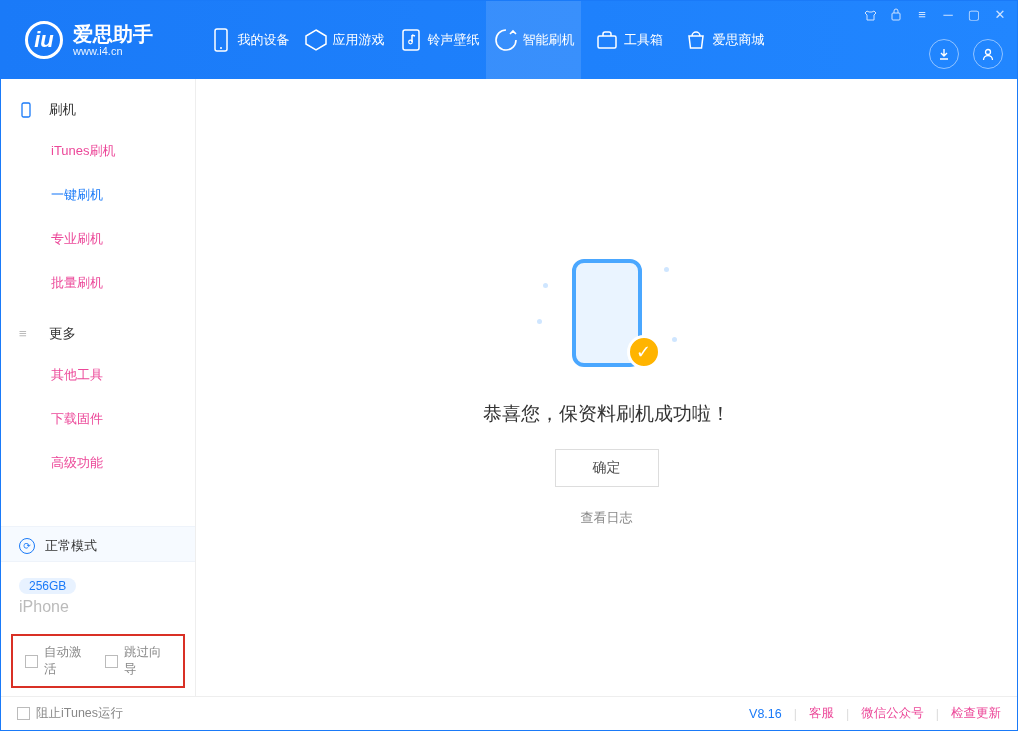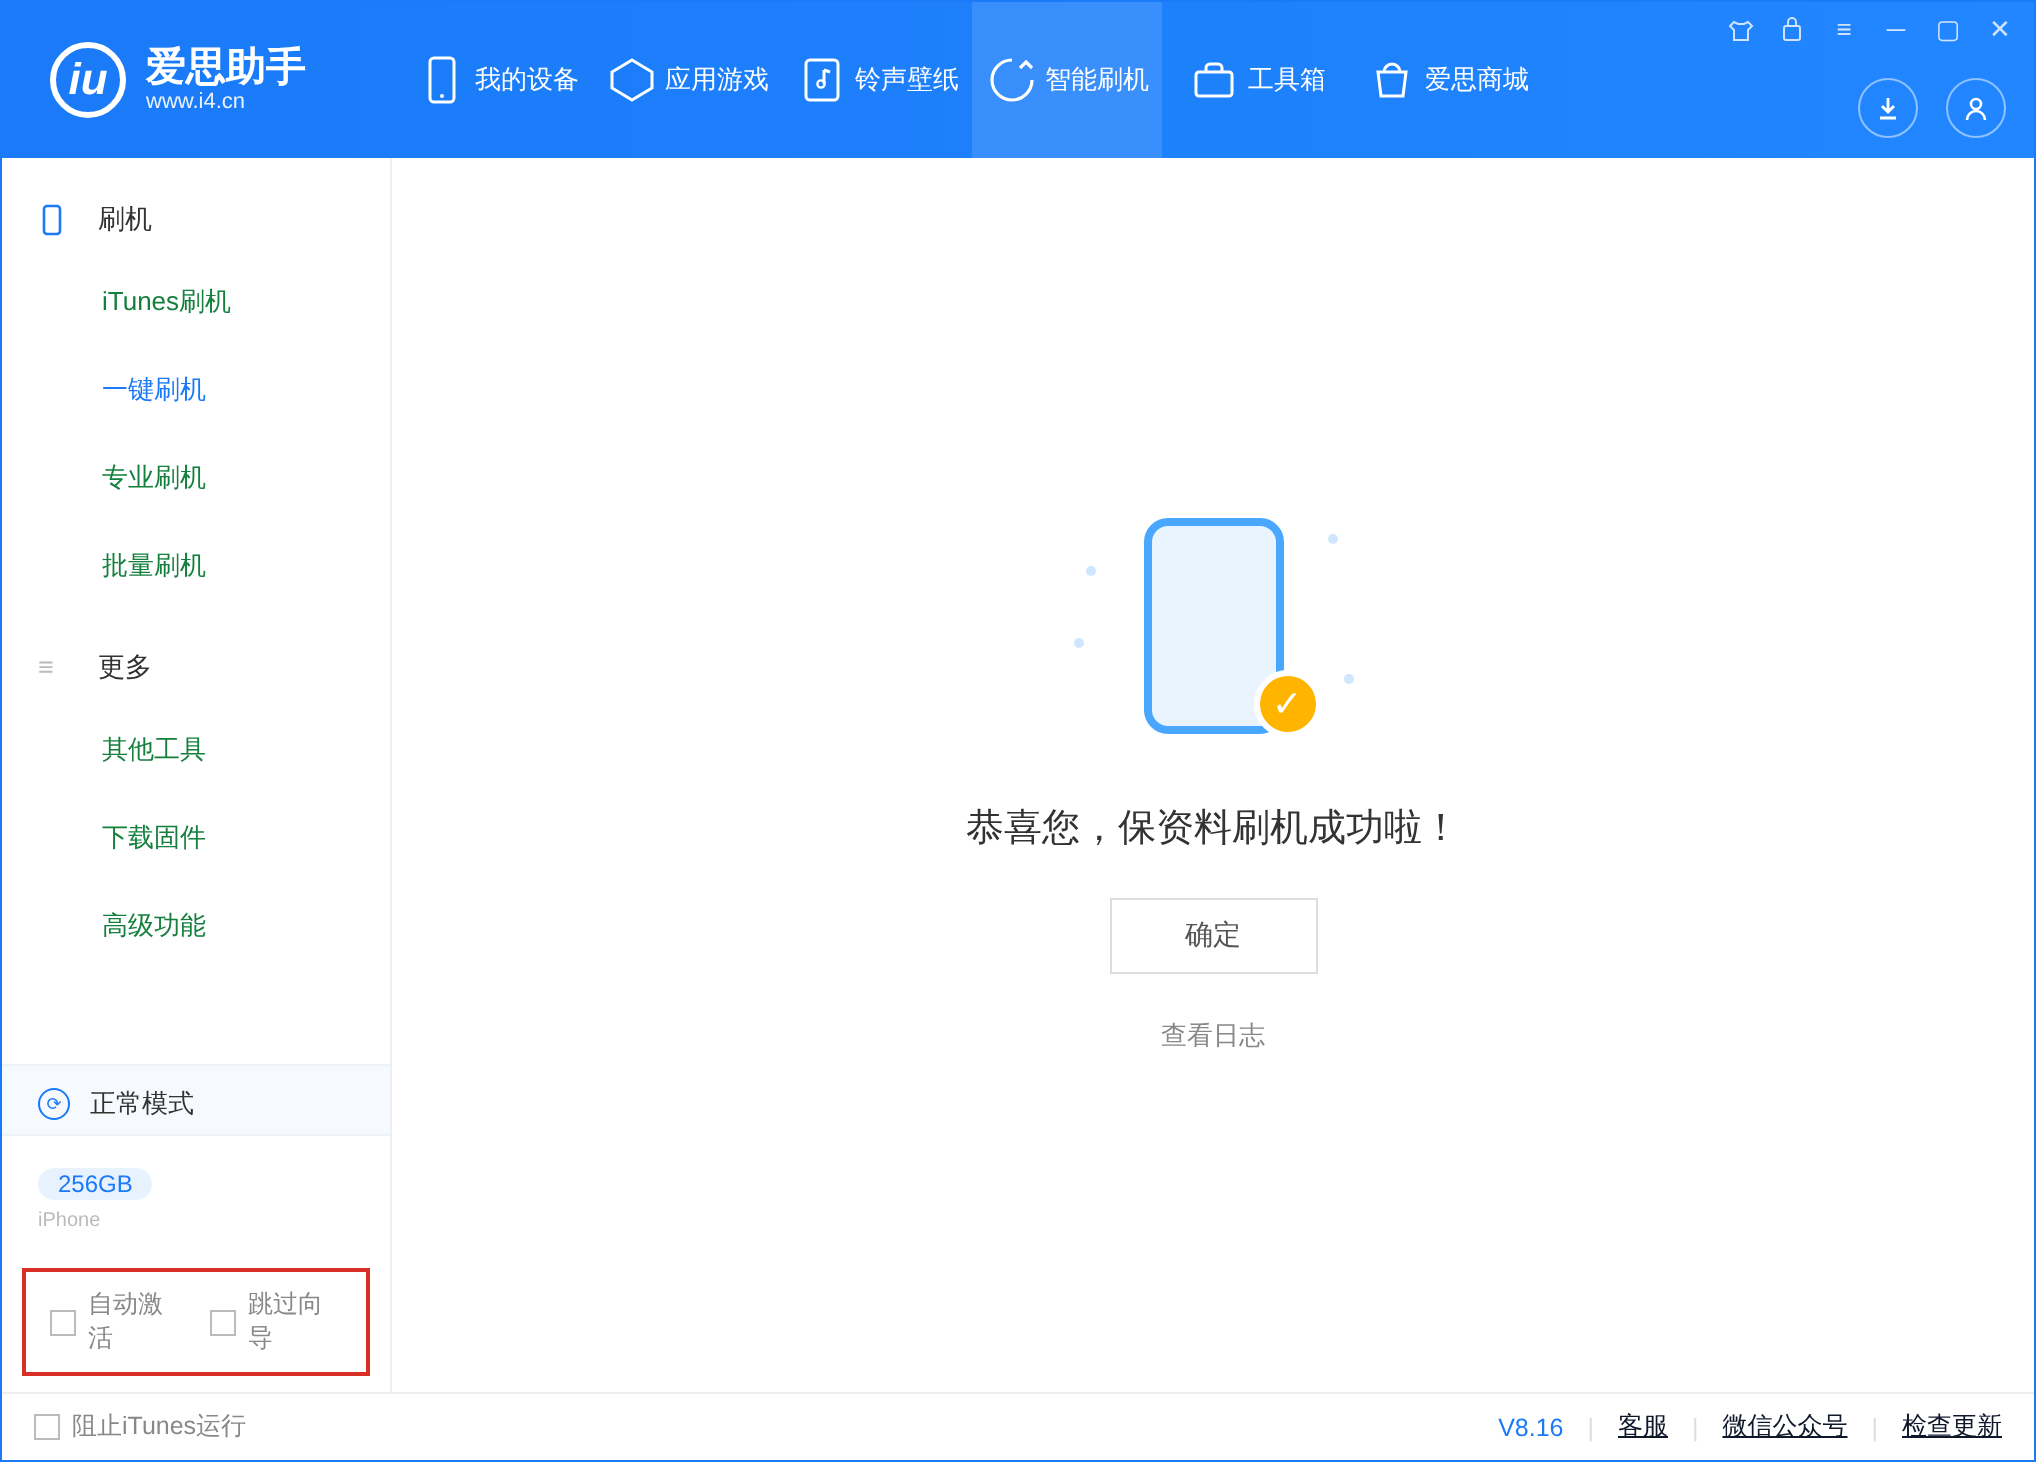--- a/index.html
+++ b/index.html
@@ -20,29 +20,29 @@
 .win-controls span { width: 14px; height: 14px; display: inline-flex; align-items: center; justify-content: center; cursor: pointer; color: #cfe3ff; font-size: 13px; }
 .header-right-icons { position: absolute; right: 14px; bottom: 10px; display: flex; gap: 14px; }
 .circ-btn { width: 30px; height: 30px; border: 1.5px solid rgba(255,255,255,.5); border-radius: 50%; display: flex; align-items: center; justify-content: center; color: #fff; cursor: pointer; }
 
 
 .body { flex: 1; display: flex; overflow: hidden; }
 .sidebar { width: 195px; border-right: 1px solid #eee; display: flex; flex-direction: column; position: relative; background: #fff; }
 .side-scroll { flex: 1; overflow-y: auto; padding-top: 12px; }
 .side-section-head { display: flex; align-items: center; gap: 14px; padding: 10px 18px; font-size: 13.5px; color: #333; font-weight: 500; }
 .side-section-head .sicon { width: 16px; height: 16px; }
-.side-item { padding: 13px 18px 13px 50px; font-size: 13px; color: #15803d; cursor: pointer; }
+.side-item { padding: 13px 18px 13px 50px; font-size: 13px; color: #ec4899; cursor: pointer; }
 .side-item.active { color: #1a7af8; }
 
 .side-device { background: #f6faff; padding: 10px 18px 6px 18px; border-top: 1px solid #eef3fa; display: flex; align-items: center; gap: 10px; font-size: 13px; color: #333; }
 .side-device .dot { width:16px;height:16px;border:1.5px solid #1a7af8;border-radius:50%;display:flex;align-items:center;justify-content:center;font-size:9px;color:#1a7af8; }
 .side-device-2 { padding: 10px 18px; border-top: 1px solid #eef3fa; }
 .dev-name { color: #1a7af8; font-weight: 700; font-size: 13.5px; display:flex;align-items:center;gap:8px; }
 .dev-pill { display:inline-block; margin-top:6px; color:#1a7af8; background:#e8f2ff; border-radius:10px; padding:1px 10px; font-size:12px;text-align:right; }
-.dev-sub { color:#bbb; font-size:10px; margin-top:4px; }
+.dev-sub { color:#bbb; font-size:16px; margin-top:4px; }
 
 .highlight-box { border: 2px solid #d93025; padding: 8px 12px; margin: 8px 10px 8px 10px; display:flex; align-items:center; gap: 14px; }
 .chk { width: 13px; height: 13px; border: 1px solid #bbb; display:inline-block; flex-shrink:0; }
 .chk-label { font-size: 12.5px; color: #888; display:flex; align-items:center; gap:6px; cursor:pointer; }
 
 
 .main { flex:1; display:flex; flex-direction:column; align-items:center; justify-content:center; gap: 22px; position: relative; }
 .illus { position: relative; width: 140px; height: 130px;}
 .phone { position:absolute; left:50%; top:10px; transform:translateX(-50%); width:70px; height:108px; border:4px solid #4aa7ff; border-radius:12px; background:#eaf4ff; }
 .badge { position:absolute; right:16px; bottom:10px; width:34px; height:34px; border-radius:50%; background:#ffb400; display:flex; align-items:center; justify-content:center; color:#fff; font-size:18px; border:3px solid #fff; }
@@ -51,21 +51,21 @@
 .success-text { font-size: 19px; color: #333; font-weight: 500; }
 .ok-btn { width:104px; height:38px; border:1px solid #ddd; background:#fff; font-size:14px; color:#555; cursor:pointer; }
 .log-link { font-size:13px; color:#888; cursor:pointer; }
 
 
 .footer { height: 34px; border-top:1px solid #eee; display:flex; align-items:center; padding: 0 16px; font-size:12.5px; color:#999; }
 .footer .left { display:flex; align-items:center; gap:6px; cursor:pointer; }
 .footer .spacer{flex:1;}
 .footer .ver{color:#1a7af8;}
 .footer .sep{color:#ddd; margin:0 12px;}
-.footer .lnk{color:#0f172a;cursor:pointer;text-decoration:underline;}
+.footer .lnk{color:#ec4899;cursor:pointer;}
 </style>
 </head>
 <body>
 
 <div class="window">
 
   <div class="header">
     <div class="logo-block">
       <div class="logo-circle">iu</div>
       <div class="logo-text">

